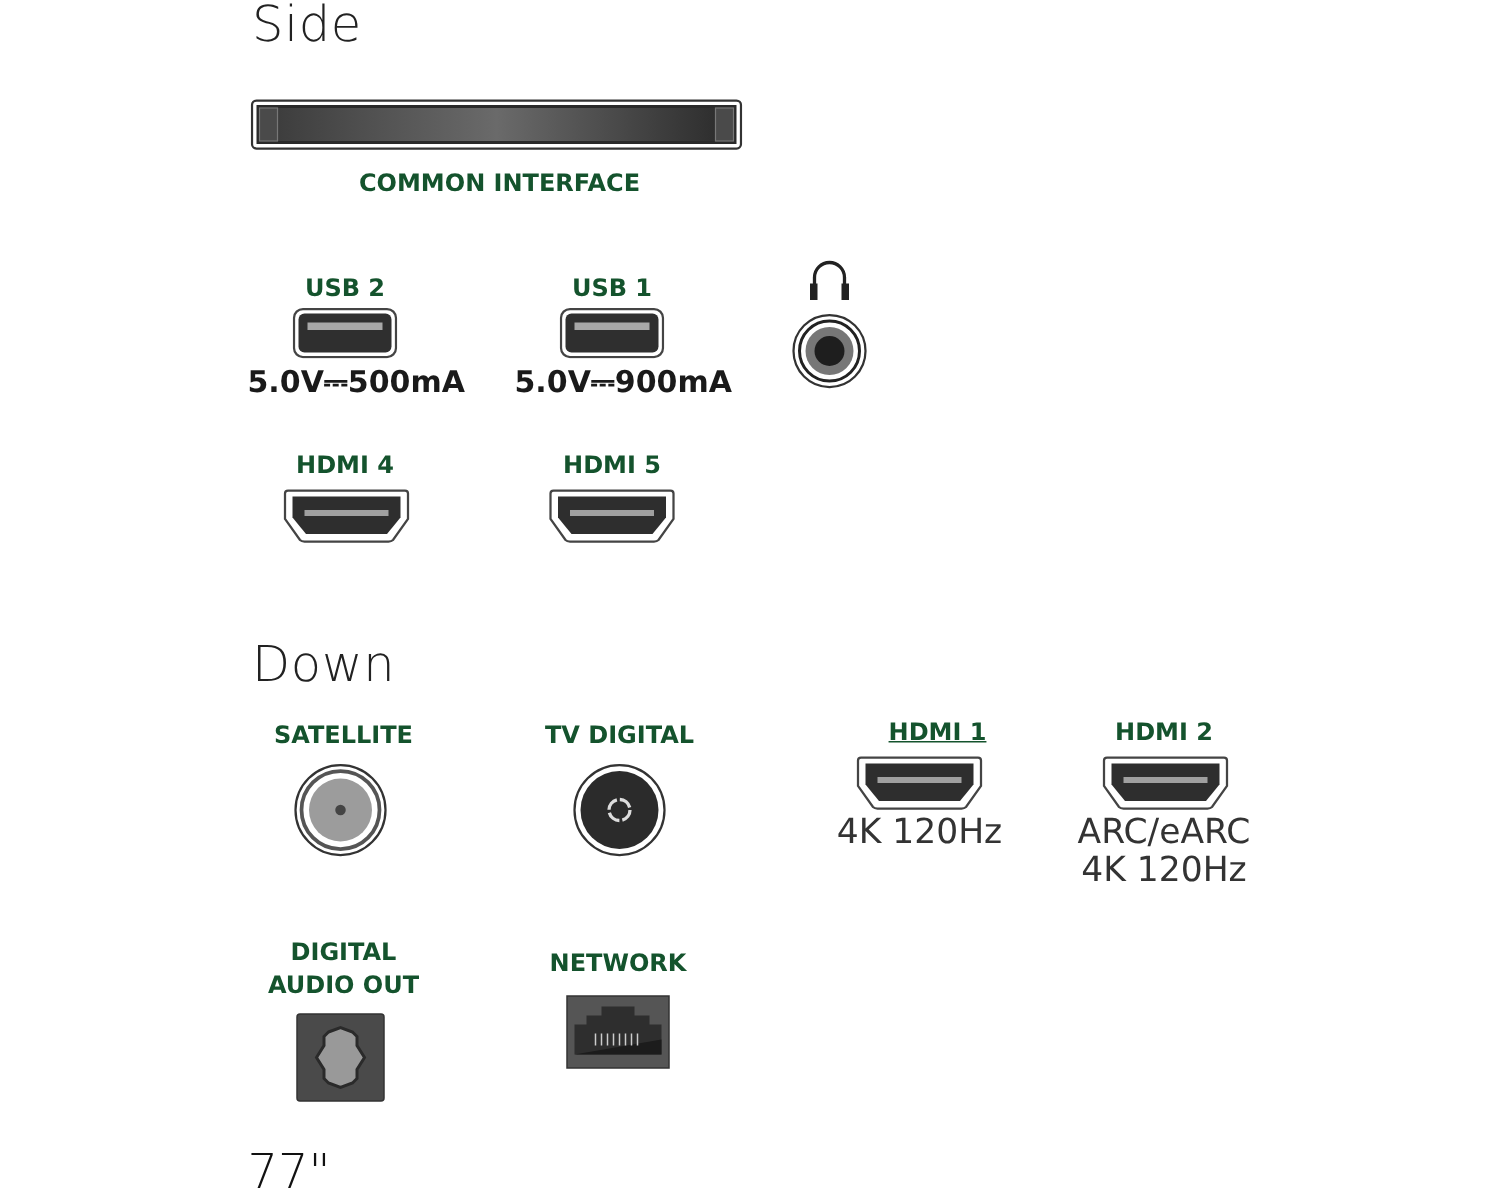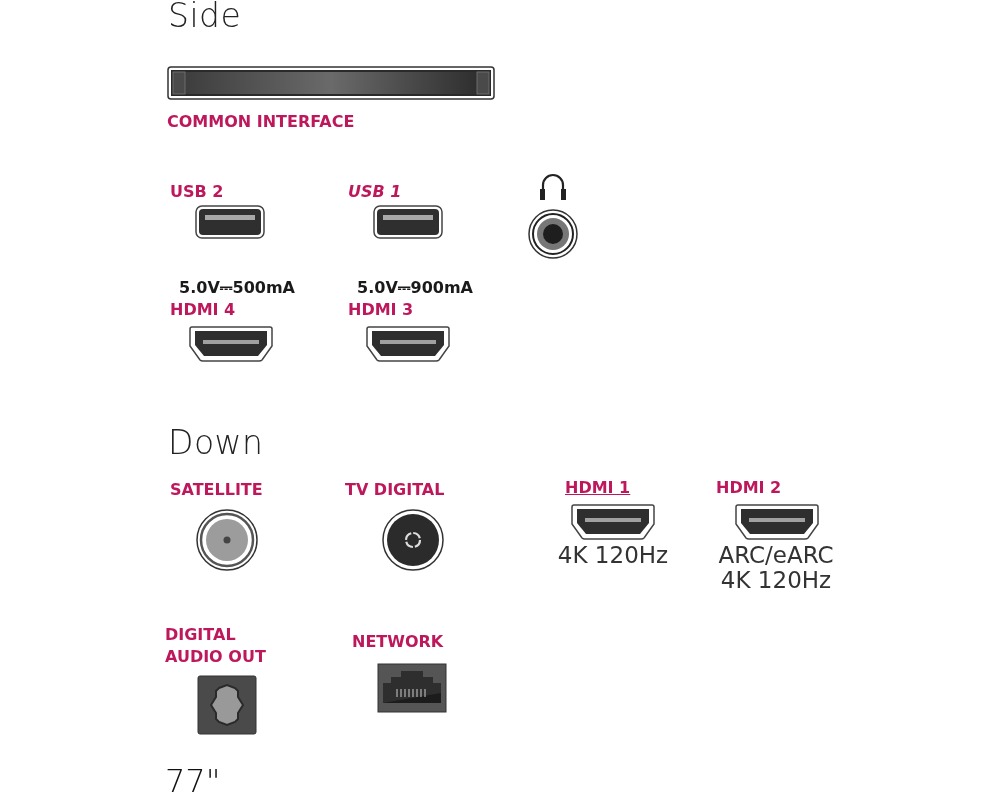--- a/index.html
+++ b/index.html
@@ -1,20 +1,20 @@
 <!DOCTYPE html>
 <html><head>
 <meta charset="utf-8">
 <style>
   html,body{margin:0;padding:0;background:#fff;}
   body{width:1000px;height:800px;position:relative;overflow:hidden;font-family:"DejaVu Sans","Liberation Sans",sans-serif;color:#1a1a1a;}
   .abs{position:absolute;}
   .section-title{font-size:33px;font-weight:300;font-family:"DejaVu Sans",sans-serif;color:#222;letter-spacing:0.5px;}
-  .lbl{font-size:16px;font-weight:bold;text-align:left;color:#be185d;white-space:nowrap;}
-  .sub{font-size:16px;font-weight:bold;text-align:right;white-space:nowrap;margin-top:36px;}
+  .lbl{font-size:16px;font-weight:bold;text-align:center;color:#14532d;white-space:nowrap;}
+  .sub{font-size:20px;font-weight:bold;text-align:center;white-space:nowrap;}
   .sub2{font-size:23px;text-align:center;color:#333;line-height:25px;white-space:nowrap;}
   .size{font-size:32px;font-weight:300;color:#111;}
   svg{display:block;}
 </style>
 </head>
 <body>
 
 <div class="abs section-title" style="left:168px;top:-4px;">Side</div>
 
 <div class="abs" style="left:167px;top:66px;">
@@ -38,21 +38,21 @@
 <div class="abs lbl" style="left:170px;top:182px;width:120px;">USB 2</div>
 <div class="abs" style="left:195px;top:205px;">
   <svg width="70" height="34">
     <rect x="1" y="1" width="68" height="32" rx="6" fill="#fff" stroke="#444" stroke-width="1.5"></rect>
     <rect x="4" y="4" width="62" height="26" rx="4" fill="#2f2f2f"></rect>
     <rect x="10" y="10" width="50" height="5" fill="#a8a8a8"></rect>
   </svg>
 </div>
 <div class="abs sub" style="left:165px;top:242px;width:130px;">5.0V⎓500mA</div>
 
-<div class="abs lbl" style="left:348px;top:182px;width:120px;font-style:italic;">USB 1</div>
+<div class="abs lbl" style="left:348px;top:182px;width:120px;">USB 1</div>
 <div class="abs" style="left:373px;top:205px;">
   <svg width="70" height="34">
     <rect x="1" y="1" width="68" height="32" rx="6" fill="#fff" stroke="#444" stroke-width="1.5"></rect>
     <rect x="4" y="4" width="62" height="26" rx="4" fill="#2f2f2f"></rect>
     <rect x="10" y="10" width="50" height="5" fill="#a8a8a8"></rect>
   </svg>
 </div>
 <div class="abs sub" style="left:343px;top:242px;width:130px;">5.0V⎓900mA</div>
 
 <div class="abs" style="left:537px;top:171px;">
@@ -73,21 +73,21 @@
 
 <div class="abs lbl" style="left:170px;top:300px;width:120px;">HDMI 4</div>
 <div class="abs" style="left:188px;top:324px;">
   <svg width="86" height="40">
     <path d="M4 3 H82 Q84 3 84 5 V22 L74 36 Q73 37 71 37 H15 Q13 37 12 36 L2 22 V5 Q2 3 4 3 Z" fill="#fff" stroke="#444" stroke-width="1.5"></path>
     <path d="M7 7 H79 V21 L70 32 H16 L7 21 Z" fill="#2e2e2e"></path>
     <rect x="15" y="16" width="56" height="4" fill="#a0a0a0"></rect>
   </svg>
 </div>
 
-<div class="abs lbl" style="left:348px;top:300px;width:120px;">HDMI 3</div>
+<div class="abs lbl" style="left:348px;top:300px;width:120px;">HDMI 5</div>
 <div class="abs" style="left:365px;top:324px;">
   <svg width="86" height="40">
     <path d="M4 3 H82 Q84 3 84 5 V22 L74 36 Q73 37 71 37 H15 Q13 37 12 36 L2 22 V5 Q2 3 4 3 Z" fill="#fff" stroke="#444" stroke-width="1.5"></path>
     <path d="M7 7 H79 V21 L70 32 H16 L7 21 Z" fill="#2e2e2e"></path>
     <rect x="15" y="16" width="56" height="4" fill="#a0a0a0"></rect>
   </svg>
 </div>
 
 <div class="abs section-title" style="left:168px;top:423px;">Down</div>
 

